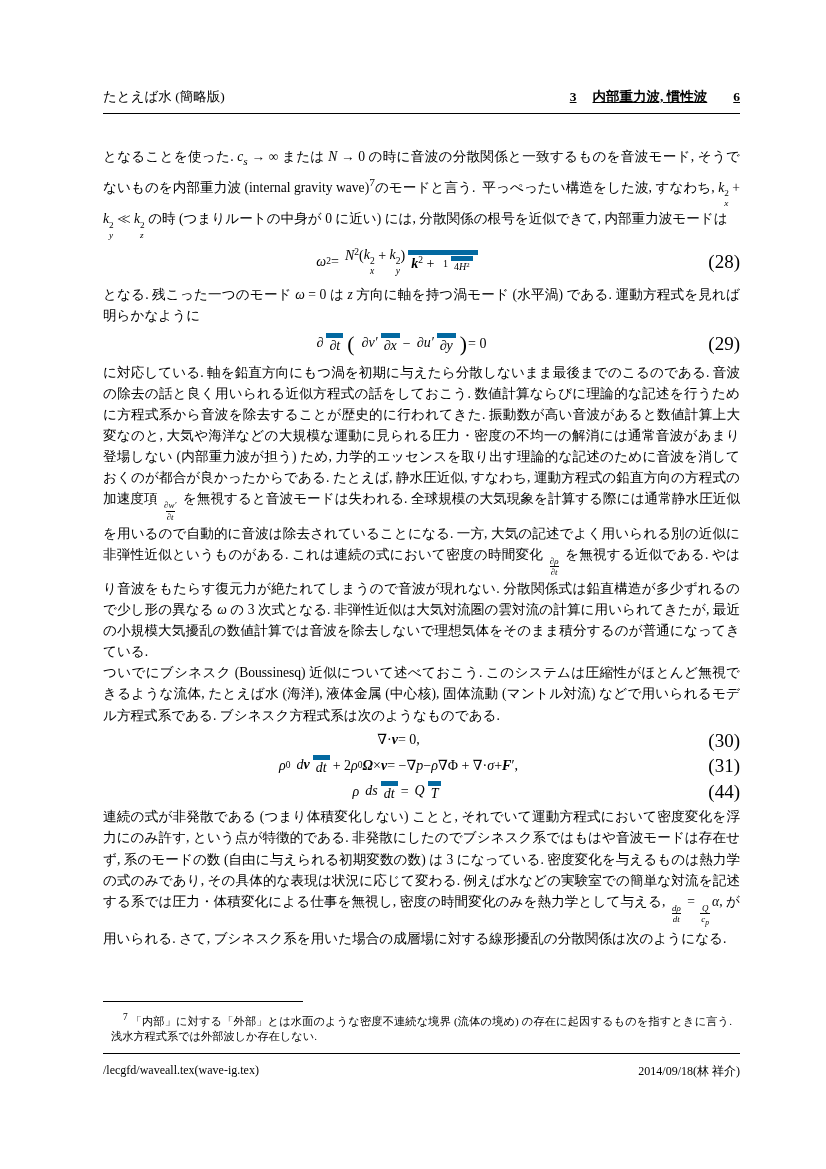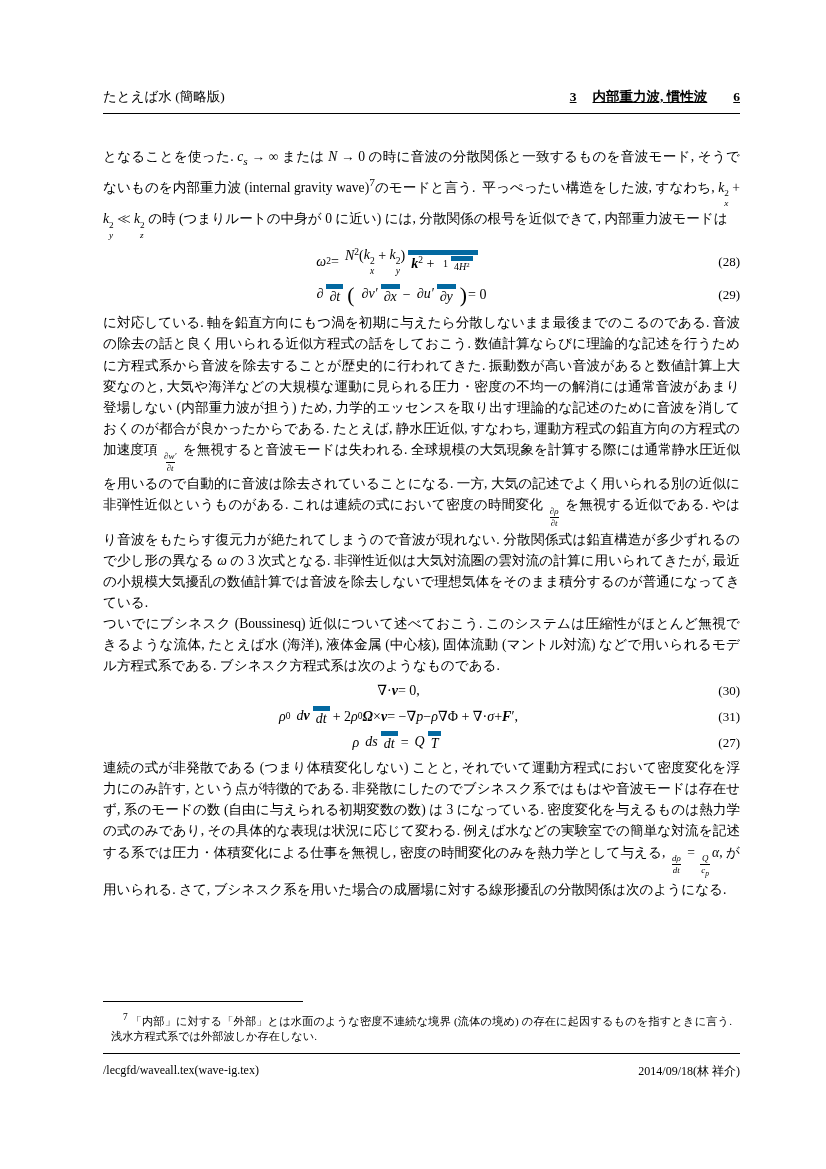--- a/index.html
+++ b/index.html
@@ -20,21 +20,21 @@
 
   .main{
     position:absolute;left:103px;top:146px;width:637px;height:858px;overflow:hidden;
     font-size:13.6px;line-height:21.1px;text-align:justify;
   }
   .main p{margin:0;}
 
   
   .eq{display:flex;align-items:center;margin:7px 0;}
   .eq .eqbody{flex:1;display:flex;justify-content:center;align-items:center;font-size:14px;line-height:1.25;white-space:nowrap;}
-  .eq .eqnum{width:46px;text-align:right;font-size:13px;}
+  .eq .eqnum{width:46px;text-align:right;font-size:19px;}
   .eq.tight{margin:4px 0;}
 
   
   .m-v{font-style:italic;}
   .m-bv{font-style:italic;font-weight:bold;}
   .m-r{font-style:normal;}
   .m-sup{font-size:0.68em;vertical-align:0.5em;}
   .m-sub{font-size:0.68em;vertical-align:-0.28em;}
   .m-big{font-size:1.55em;font-weight:300;line-height:0;position:relative;top:0.04em;padding:0 1px;}
   .frac{display:inline-flex;flex-direction:row;align-items:center;vertical-align:middle;margin:0 3px;}
@@ -99,20 +99,21 @@
                 </span></span><span class="m-r">)</span></span>
             <span class="fden"><span class="m-bv">k</span><span class="m-sup">2</span><span class="m-r"> + </span><span class="frac">
                 <span class="fnum"><span class="m-r">1</span></span>
                 <span class="fden"><span class="m-r">4</span><span class="m-v">H</span><span class="m-sup">2</span></span>
               </span></span>
           </span>
         </span>
       <span class="eqnum">(28)</span>
     </div>
 
+    <p>となる. 残こった一つのモード <i>ω</i> = 0 は <i>z</i> 方向に軸を持つ渦モード (水平渦) である. 運動方程式を見れば明らかなように</p>
 
     <div class="eq">
       <span class="eqbody">
           <span class="frac">
             <span class="fnum"><span class="m-v">∂</span></span>
             <span class="fden"><span class="m-v">∂t</span></span>
           </span>
           <span class="m-big">(</span>
           <span class="frac">
             <span class="fnum"><span class="m-v">∂v′</span></span>
@@ -181,21 +182,21 @@
           <span class="frac">
             <span class="fnum"><span class="m-v">ds</span></span>
             <span class="fden"><span class="m-v">dt</span></span>
           </span>
           <span class="m-r"> = </span>
           <span class="frac">
             <span class="fnum"><span class="m-v">Q</span></span>
             <span class="fden"><span class="m-v">T</span></span>
           </span>
         </span>
-      <span class="eqnum">(27)</span>
+      <span class="eqnum">(44)</span>
     </div>
 
     <p>連続の式が非発散である (つまり体積変化しない) ことと, それでいて運動方程式において密度変化を浮力にのみ許す, という点が特徴的である. 非発散にしたのでブシネスク系ではもはや音波モードは存在せず, 系のモードの数 (自由に与えられる初期変数の数) は 3 になっている. 密度変化を与えるものは熱力学の式のみであり, その具体的な表現は状況に応じて変わる. 例えば水などの実験室での簡単な対流を記述する系では圧力・体積変化による仕事を無視し, 密度の時間変化のみを熱力学として与える, <span class="ifr">
           <span class="n"><i>dρ</i></span>
           <span class="d"><i>dt</i></span>
         </span> = <span class="ifr">
           <span class="n"><i>Q</i></span>
           <span class="d"><i>c</i><sub><i>p</i></sub></span>
         </span><i>α</i>, が用いられる. さて, ブシネスク系を用いた場合の成層場に対する線形擾乱の分散関係は次のようになる.</p>
 

